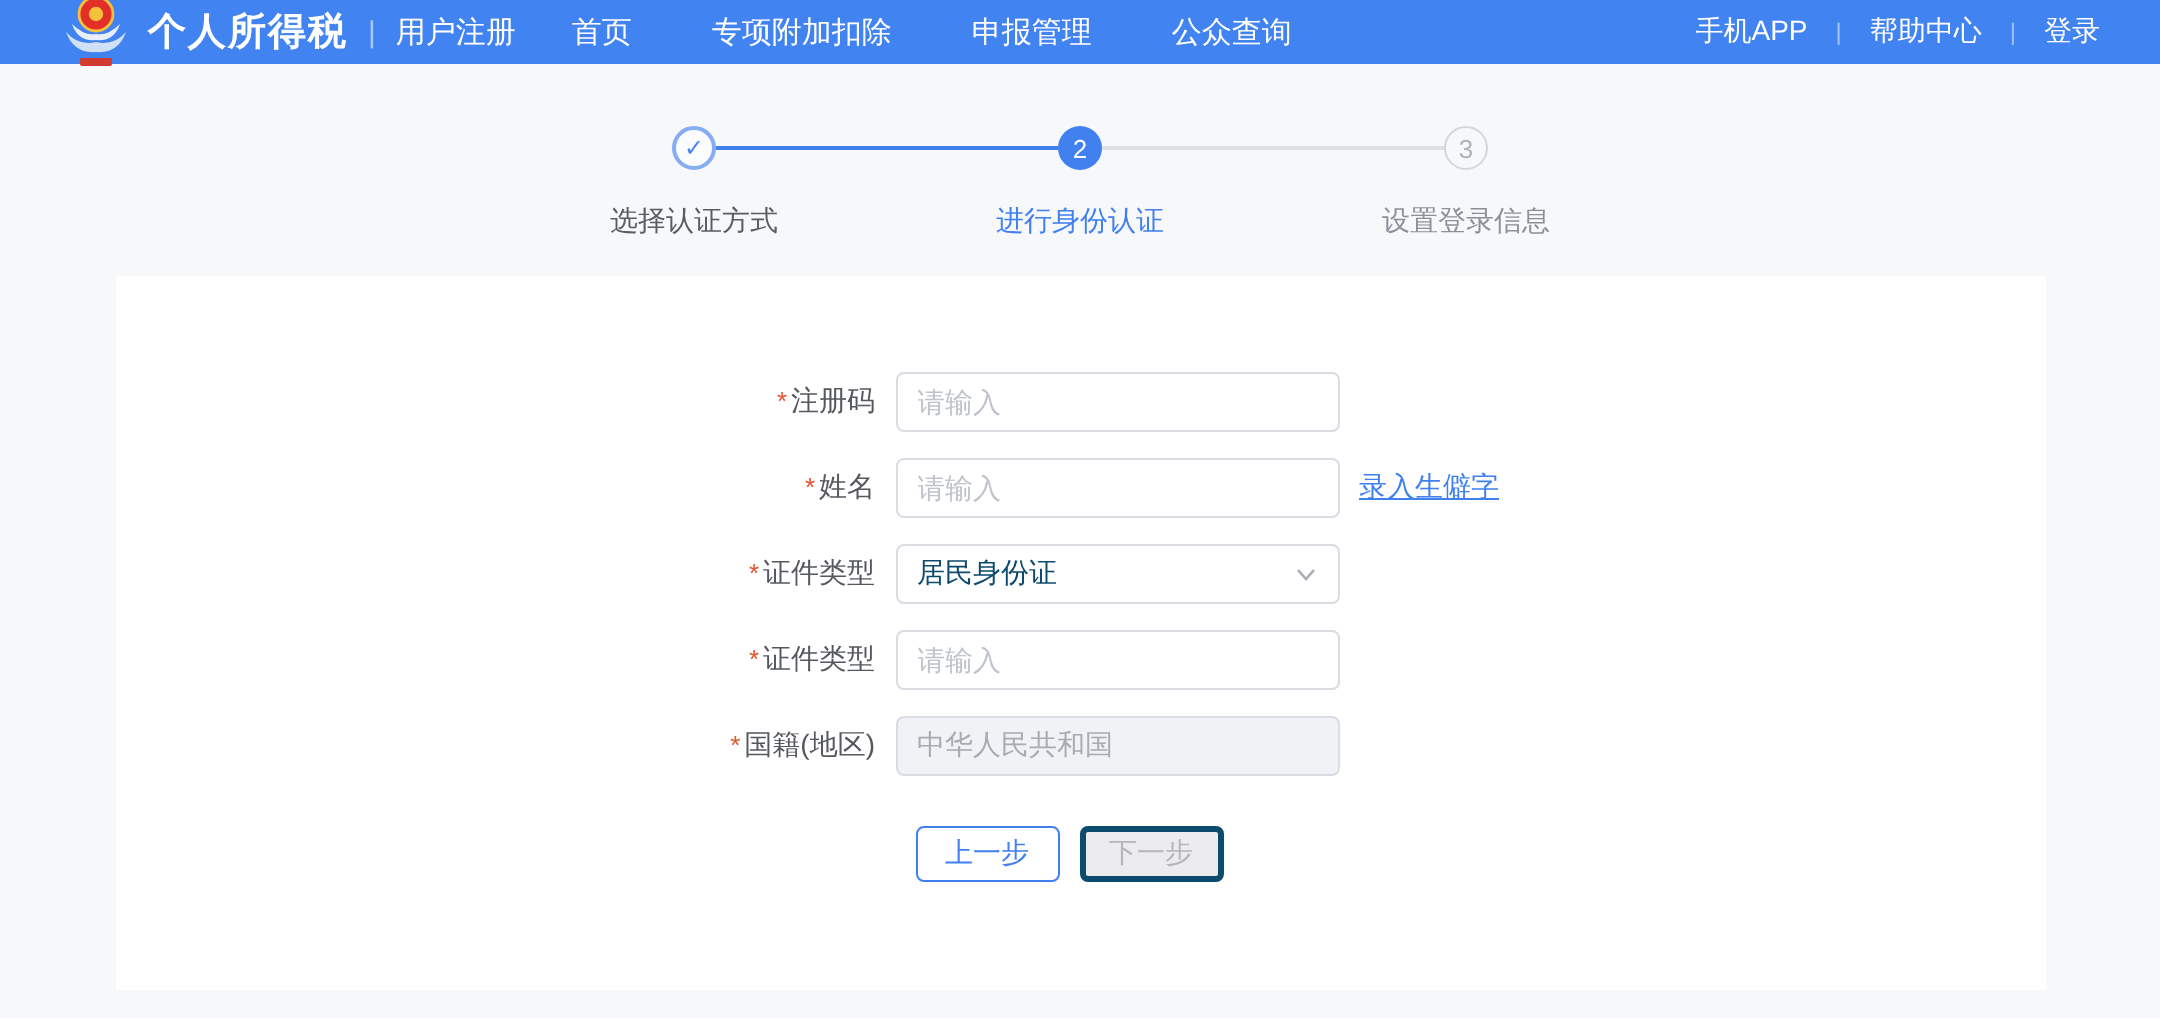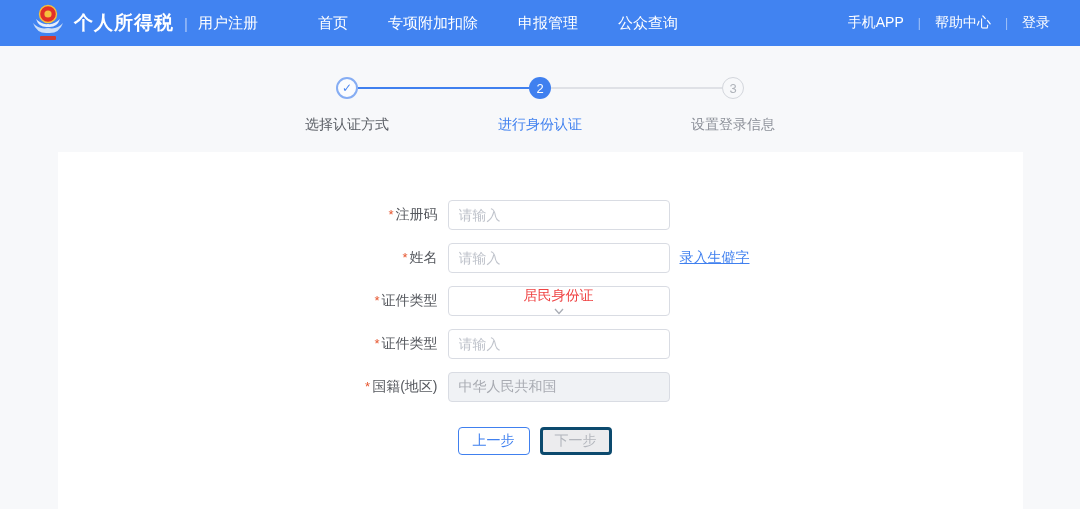--- a/index.html
+++ b/index.html
@@ -1,25 +1,25 @@
 <!DOCTYPE html>
 <html><head>
 <meta charset="utf-8">
 <style>
   * { margin:0; padding:0; box-sizing:border-box; }
   html,body { width:1080px; height:509px; overflow:hidden; }
   body { background:#f7f8fa; font-family:"Liberation Sans","DejaVu Sans",sans-serif; }
 
   
-  .header { height:46px; background:#4183f1; display:flex; align-items:center; padding:16px 30px; color:#fff; }
+  .header { height:32px; background:#4183f1; display:flex; align-items:center; padding:16px 30px; color:#fff; }
   .logo { width:36px; height:40px; flex:0 0 auto; margin-right:8px; display:flex; align-items:center; }
   .brand { font-size:19px; font-weight:bold; letter-spacing:1px; }
   .brand-divider { margin:0 10px; color:rgba(255,255,255,.55); font-size:15px; }
   .subtitle { font-size:15px; }
-  .nav { display:flex; margin-left:60px; gap:40px; }
+  .nav { display:flex; margin-left:28px; gap:40px; }
   .nav-item { font-size:15px; color:#fff; cursor:pointer; white-space:nowrap; }
   .header-right { margin-left:auto; display:flex; align-items:center; }
   .header-right .hr-item { font-size:14px; color:#fff; cursor:pointer; white-space:nowrap; }
   .hr-sep { margin:0 14px; color:rgba(255,255,255,.5); font-size:12px; }
 
   
   .stepper { display:flex; justify-content:center; align-items:flex-start; padding-top:31px; height:106px; }
   .step { position:relative; display:flex; flex-direction:column; align-items:center; }
   .step-circle { width:22px; height:22px; border-radius:50%; display:flex; align-items:center; justify-content:center; font-size:13px; line-height:1; }
   .step.done .step-circle { border:2px solid #86adf3; color:#4a86f0; background:#fbfcfe; font-size:12px; font-weight:bold; }
@@ -36,21 +36,21 @@
   
   .card { width:965px; margin:0 auto; background:#ffffff; height:357px; }
   .form { padding-top:48px; }
   .form-row { display:flex; align-items:center; margin-bottom:13px; }
   .form-label { width:380px; text-align:right; font-size:14px; color:#55585e; padding-right:0; }
   .req { color:#e6552e; margin-right:2px; font-size:13px; }
   .gap { width:10px; flex:0 0 auto; }
   .ctl { width:222px; height:30px; border:1px solid #d9dce3; border-radius:4px; font-size:14px; background:#fff; }
   input.ctl { padding:0 10px; color:#303133; outline:none; }
   input.ctl::placeholder { color:#bfc3cb; }
-  .select { display:flex; align-items:center; justify-content:space-between; padding:0 10px; cursor:pointer; color:#ef4444;flex-direction:column; }
+  .select { display:flex; align-items:center; justify-content:space-between; padding:0 10px; cursor:pointer; color:#0c4a6e; }
   .chevron { width:12px; height:12px; flex:0 0 auto; }
   .ctl.disabled { background:#f0f2f5; color:#a8abb2; padding:0 10px; display:flex; align-items:center; cursor:not-allowed; }
   .side-link { margin-left:10px; font-size:14px; color:#4080ef; cursor:pointer; white-space:nowrap;text-decoration:underline; }
 
   .btn-row { display:flex; margin-left:400px; margin-top:25px; }
   .btn { width:72px; height:28px; border-radius:4px; font-size:14px; display:flex; align-items:center; justify-content:center; cursor:pointer; font-family:inherit; }
   .btn-prev { background:#fff; border:1px solid #4080ef; color:#4080ef; }
   .btn-next { background:#ececee; border:3px solid #0c4a6e; color:#b3b6bd; margin-left:10px; }
 </style>
 </head>

